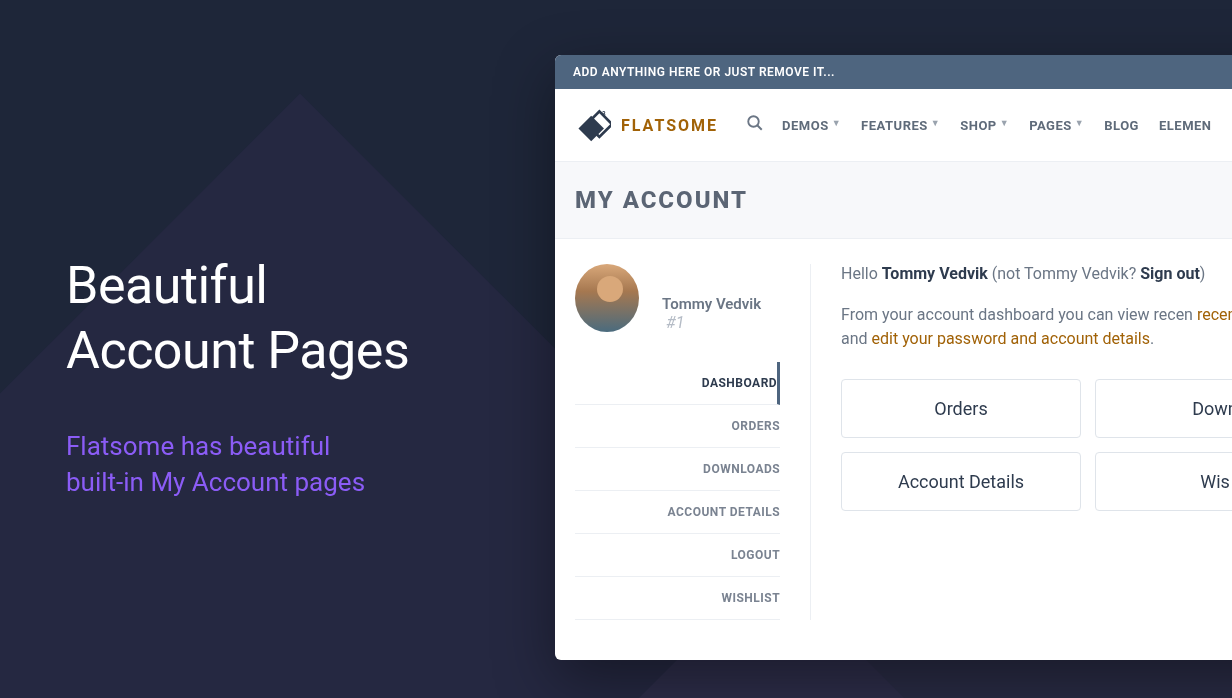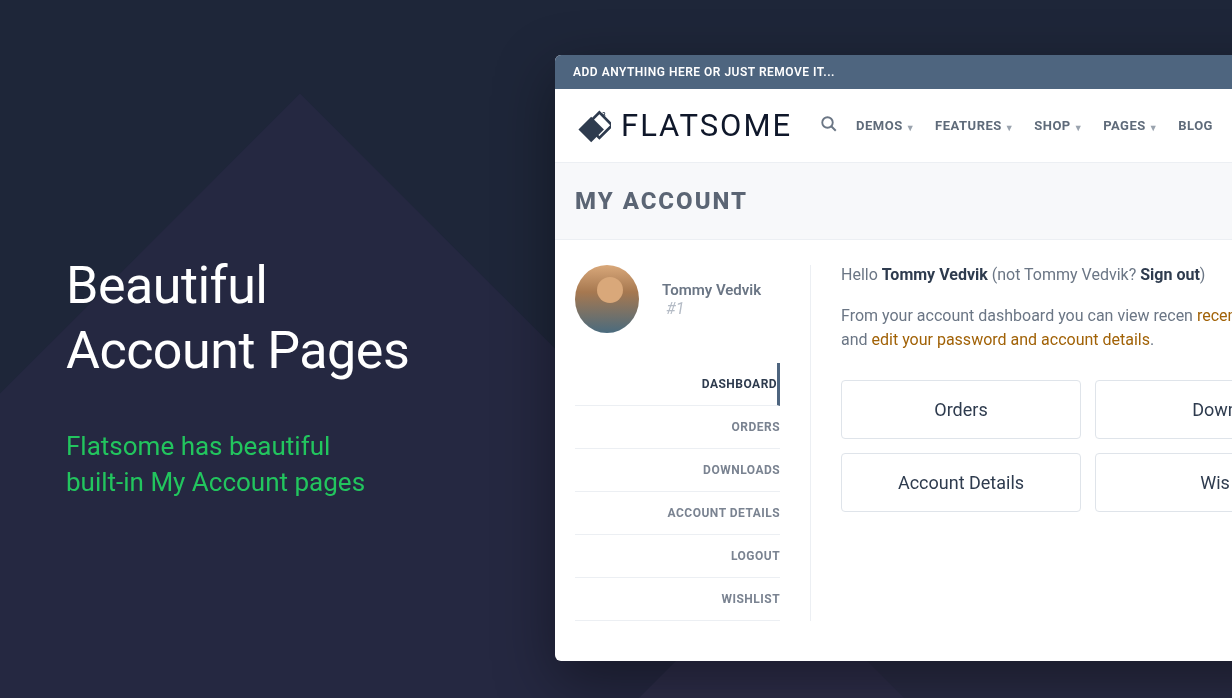--- a/index.html
+++ b/index.html
@@ -41,21 +41,21 @@
 }
 .left-copy h1 {
   font-size: 52px;
   font-weight: 400;
   line-height: 1.25;
   letter-spacing: -0.5px;
 }
 .left-copy p {
   margin-top: 45px;
   font-size: 26px;
-  color: #22c55e;
+  color: #8b5cf6;
   line-height: 1.4;
   font-weight: 400;
 }
 .browser {
   position: absolute;
   left: 555px;
   top: 55px;
   width: 800px;
   background: #fff;
   border-radius: 6px 0 0 6px;
@@ -75,39 +75,39 @@
   letter-spacing: 0.5px;
 }
 .header {
   display: flex;
   align-items: center;
   padding: 18px 20px;
   border-bottom: 1px solid #eceff3;
 }
 .logo { display: flex; align-items: center; gap: 10px; margin-right: 28px; }
 .logo-icon { width: 36px; height: 36px; }
-.logo-text { font-size: 31px; font-weight: 400; letter-spacing: 2px; color: #0f172a; }
+.logo-text { font-size: 16px; font-weight: 700; letter-spacing: 2px; color: #a16207; }
 .search-icon { color: #6b7685; margin-right: 18px; }
 .nav { display: flex; gap: 20px; align-items: center; }
-.nav-item { font-size: 13px; font-weight: 700; letter-spacing: 0.5px; color: #5f6b7a; display: flex; align-items: flex-end; gap: 3px; cursor: pointer; }
+.nav-item { font-size: 13px; font-weight: 700; letter-spacing: 0.5px; color: #5f6b7a; display: flex; align-items: flex-start; gap: 3px; cursor: pointer; }
 .chev { font-size: 9px; color: #9aa3ae; }
 .page-title-bar {
   background: #f7f8fa;
   padding: 24px 20px;
   border-bottom: 1px solid #eceff3;
 }
 .page-title-bar h2 {
   font-size: 24px;
   font-weight: 800;
   letter-spacing: 2px;
   color: #5b6574;
 }
 .account-body { display: flex; padding: 25px 20px 40px 20px; gap: 30px; }
 .sidebar { width: 250px; }
-.profile { display: flex; align-items: center; gap: 23px; margin-bottom: 30px; }
+.profile { display: flex; align-items: flex-end; gap: 23px; margin-bottom: 30px; }
 .avatar {
   width: 68px; height: 68px; border-radius: 50%;
   background: linear-gradient(180deg, #d9a87a 0%, #a67850 40%, #4a6b7e 100%);
   position: relative;
   overflow: hidden;
 }
 .avatar::after {
   content: "";
   position: absolute;
   width: 26px; height: 26px;

